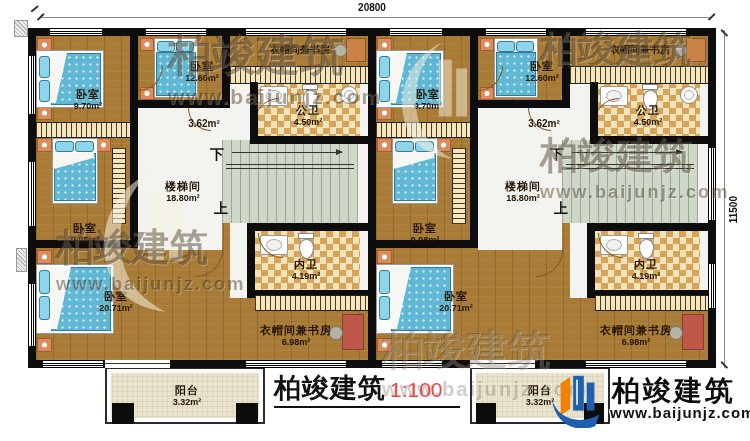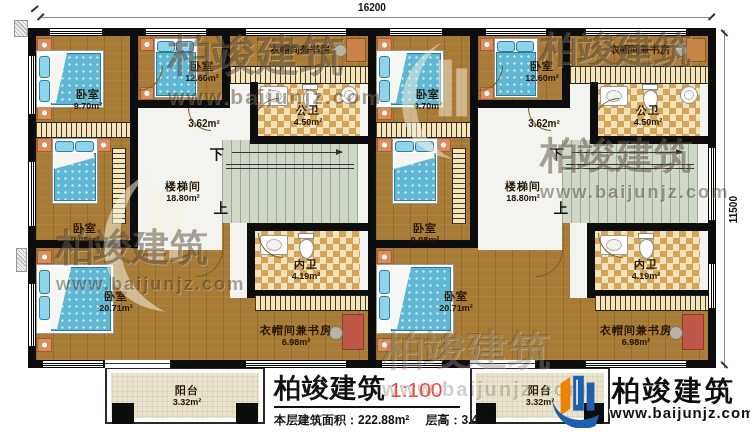--- a/index.html
+++ b/index.html
@@ -96,21 +96,21 @@
         text-shadow:-1px -1px 0 #fff,1px -1px 0 #fff,-1px 1px 0 #fff,1px 1px 0 #fff;}
 </style>
 </head>
 <body>
 
 <div class="stage">
 
   <div class="dimline" style="left:40px;top:17px;width:672px;height:1px;"></div>
   <div class="dimtick" style="left:36px;top:16px;transform:rotate(-45deg);"></div>
   <div class="dimtick" style="left:707px;top:16px;transform:rotate(-45deg);"></div>
-  <div class="dimtext" style="left:332px;top:2px;width:80px;text-align:center;">16200</div>
+  <div class="dimtext" style="left:332px;top:2px;width:80px;text-align:center;">20800</div>
 
   <div class="dimline" style="left:724px;top:30px;width:1px;height:338px;"></div>
   <div class="dimtick" style="left:720px;top:32px;transform:rotate(45deg);"></div>
   <div class="dimtick" style="left:720px;top:364px;transform:rotate(45deg);"></div>
   <div class="dimtext vert" style="left:728px;top:196px;">11500</div>
 
   <div class="graybox" style="left:14px;top:20px;width:12px;height:15px;"></div>
   <div class="graybox" style="left:16px;top:248px;width:9px;height:22px;"></div>
   <div class="dimtick" style="left:30px;top:8px;transform:rotate(-40deg);"></div>
 
@@ -422,23 +422,20 @@
   </svg>
   <svg class="wm-glyph" style="left:392px;top:40px;" width="100" height="120" viewBox="0 0 90 110">
     <path d="M45 2 C18 16 6 40 9 66 C12 92 30 106 55 109 C30 96 21 78 21 54 C21 30 31 14 45 2 Z" fill="rgba(246,240,224,.5)"></path>
     <rect x="42" y="18" width="12" height="52" fill="rgba(246,240,224,.5)"></rect>
     <rect x="58" y="26" width="10" height="44" fill="rgba(246,240,224,.5)"></rect>
   </svg>
 
   <div class="titleblock" style="left:274px;top:370px;">
     <span class="tb-title">柏竣建筑</span><span class="tb-scale">1:100</span>
     <div class="tb-rule"></div>
-    <div class="tb-info">
-      <span>本层建筑面积：</span><span>222.88m²</span><span class="gap"></span><span>层高：</span><span>3.40m</span>
-    </div>
   </div>
 
   <div class="logo" style="left:546px;top:370px;width:200px;height:60px;">
     <svg width="64" height="58" viewBox="0 0 64 60">
       <polygon points="14,14 24,7 24,40 14,47" fill="#ef8200"></polygon>
       <rect x="27" y="6" width="11" height="36" fill="#1e5fae"></rect>
       <rect x="30" y="10" width="2" height="26" fill="#fff" opacity=".8"></rect>
       <rect x="41" y="13" width="8" height="29" fill="#1e5fae"></rect>
       <path d="M5 30 C10 50 34 58 54 46 L50 58 C30 66 8 56 5 30 Z" fill="#1e5fae"></path>
     </svg>

